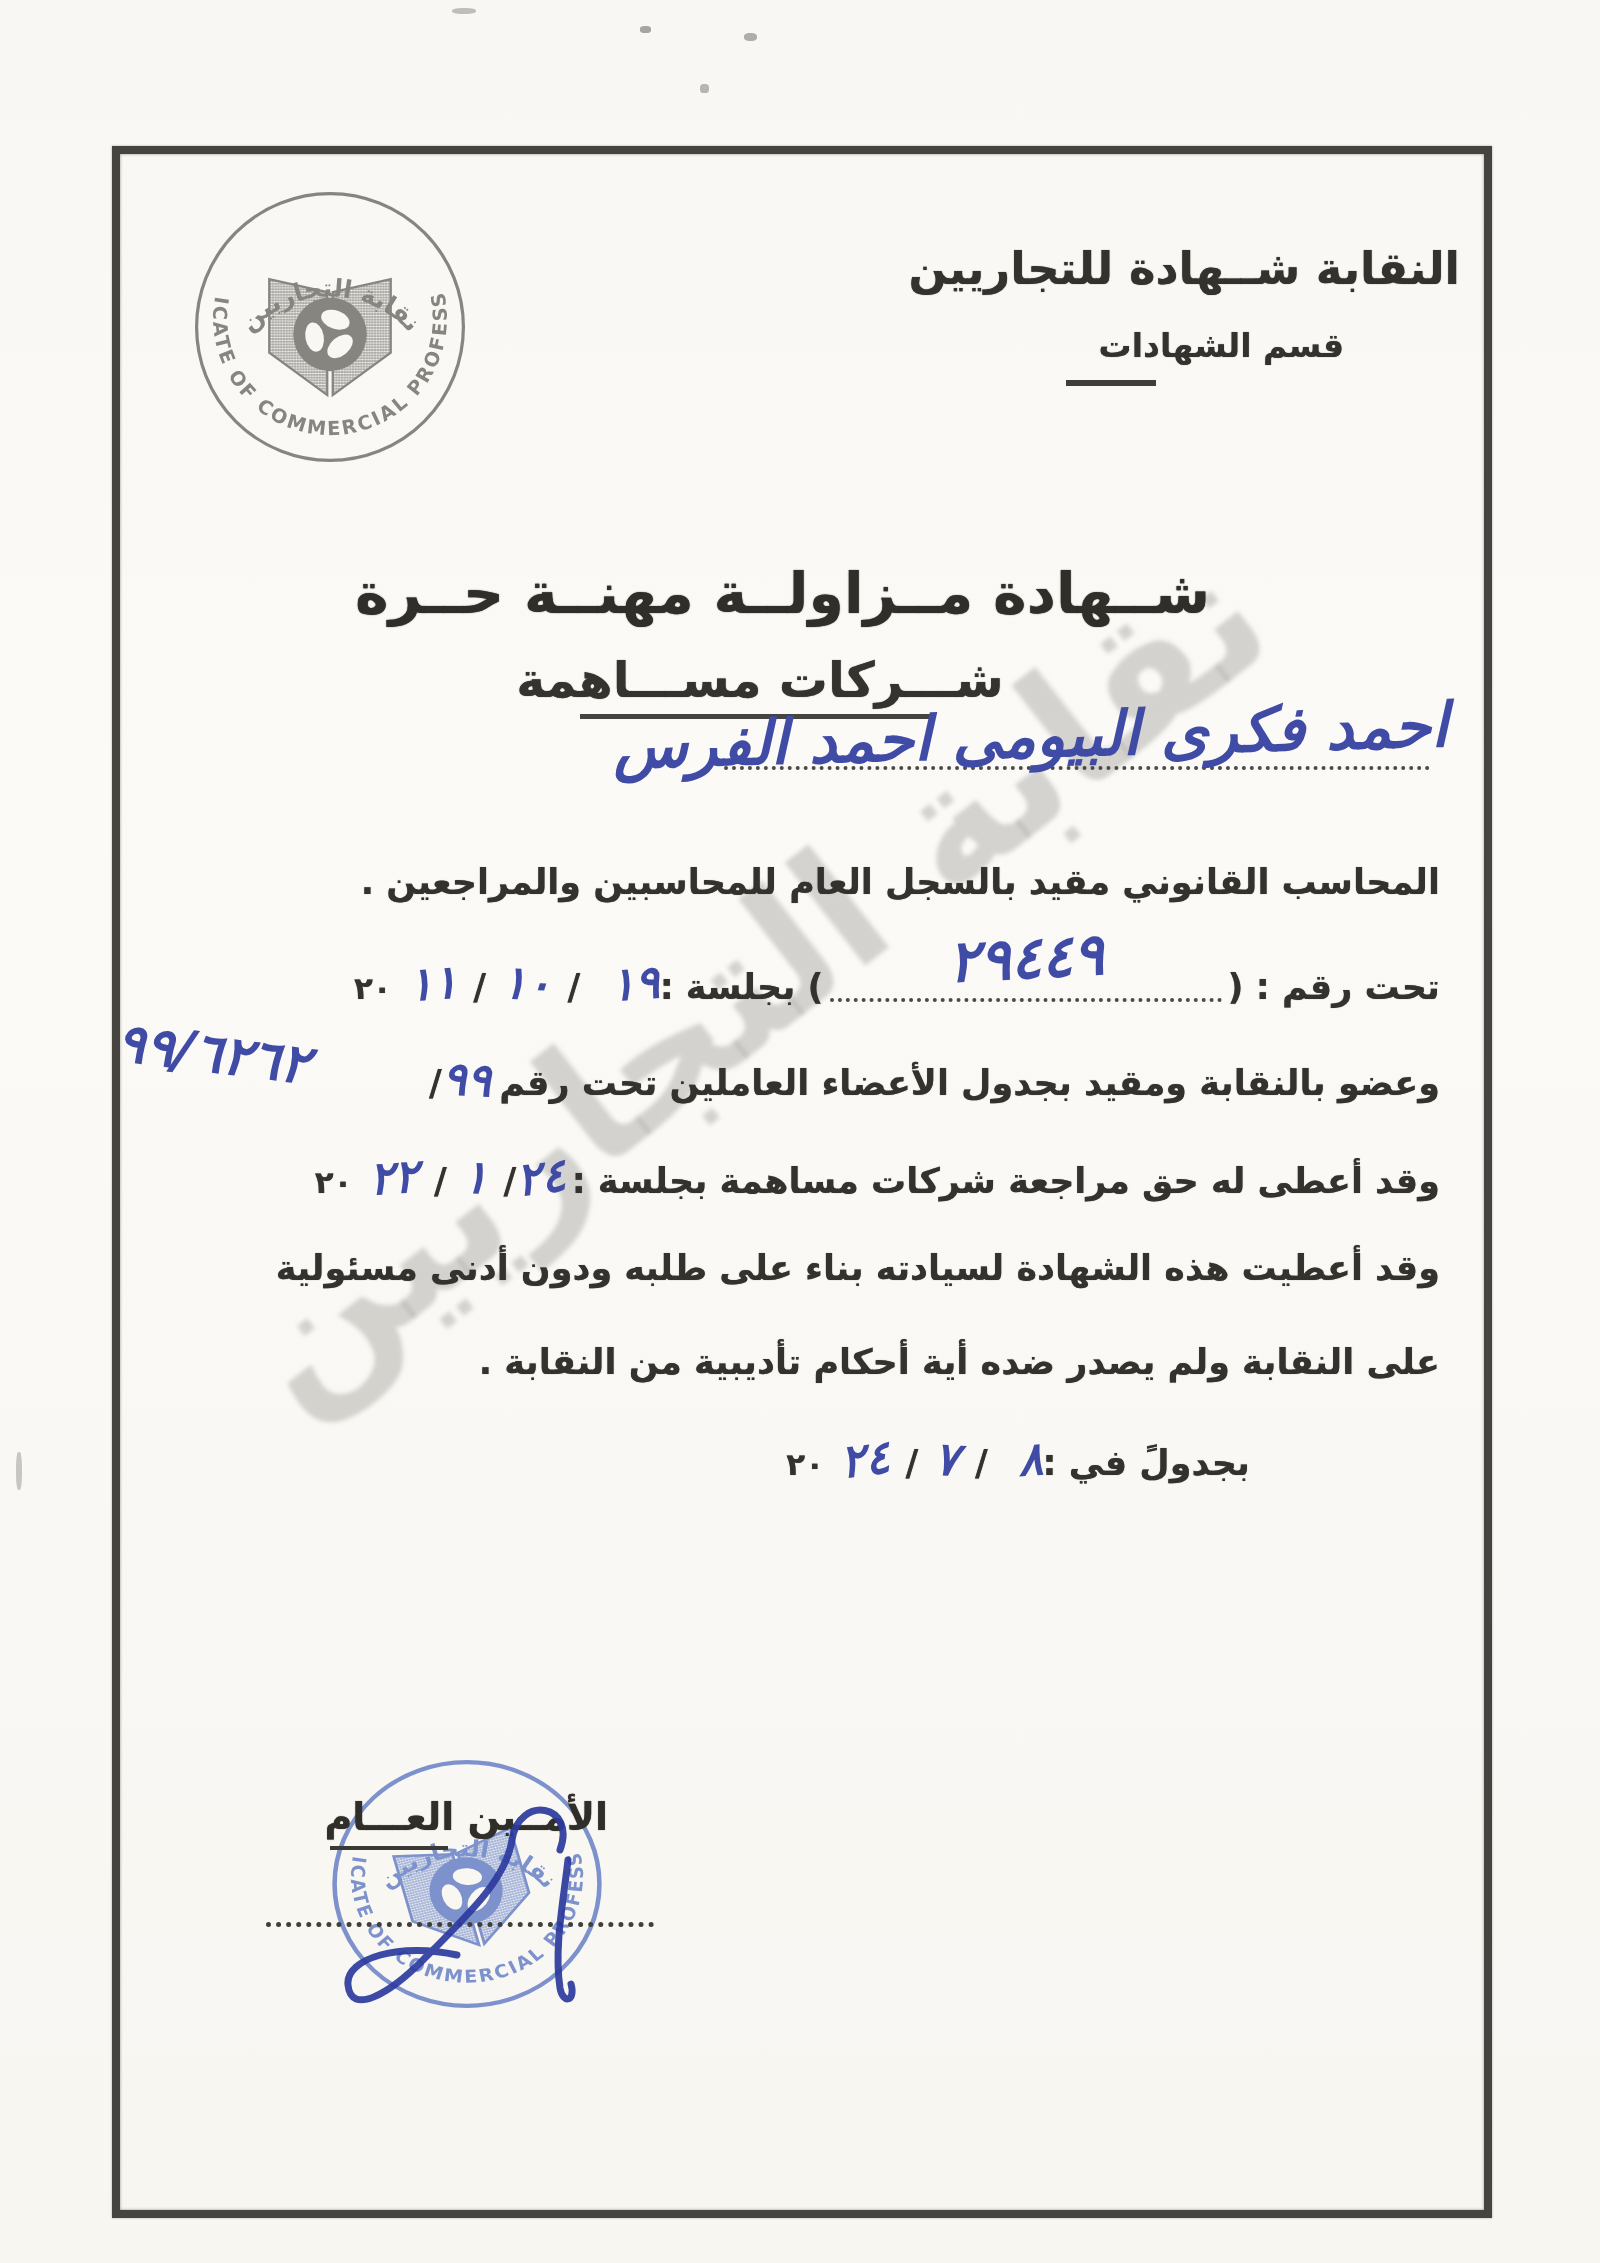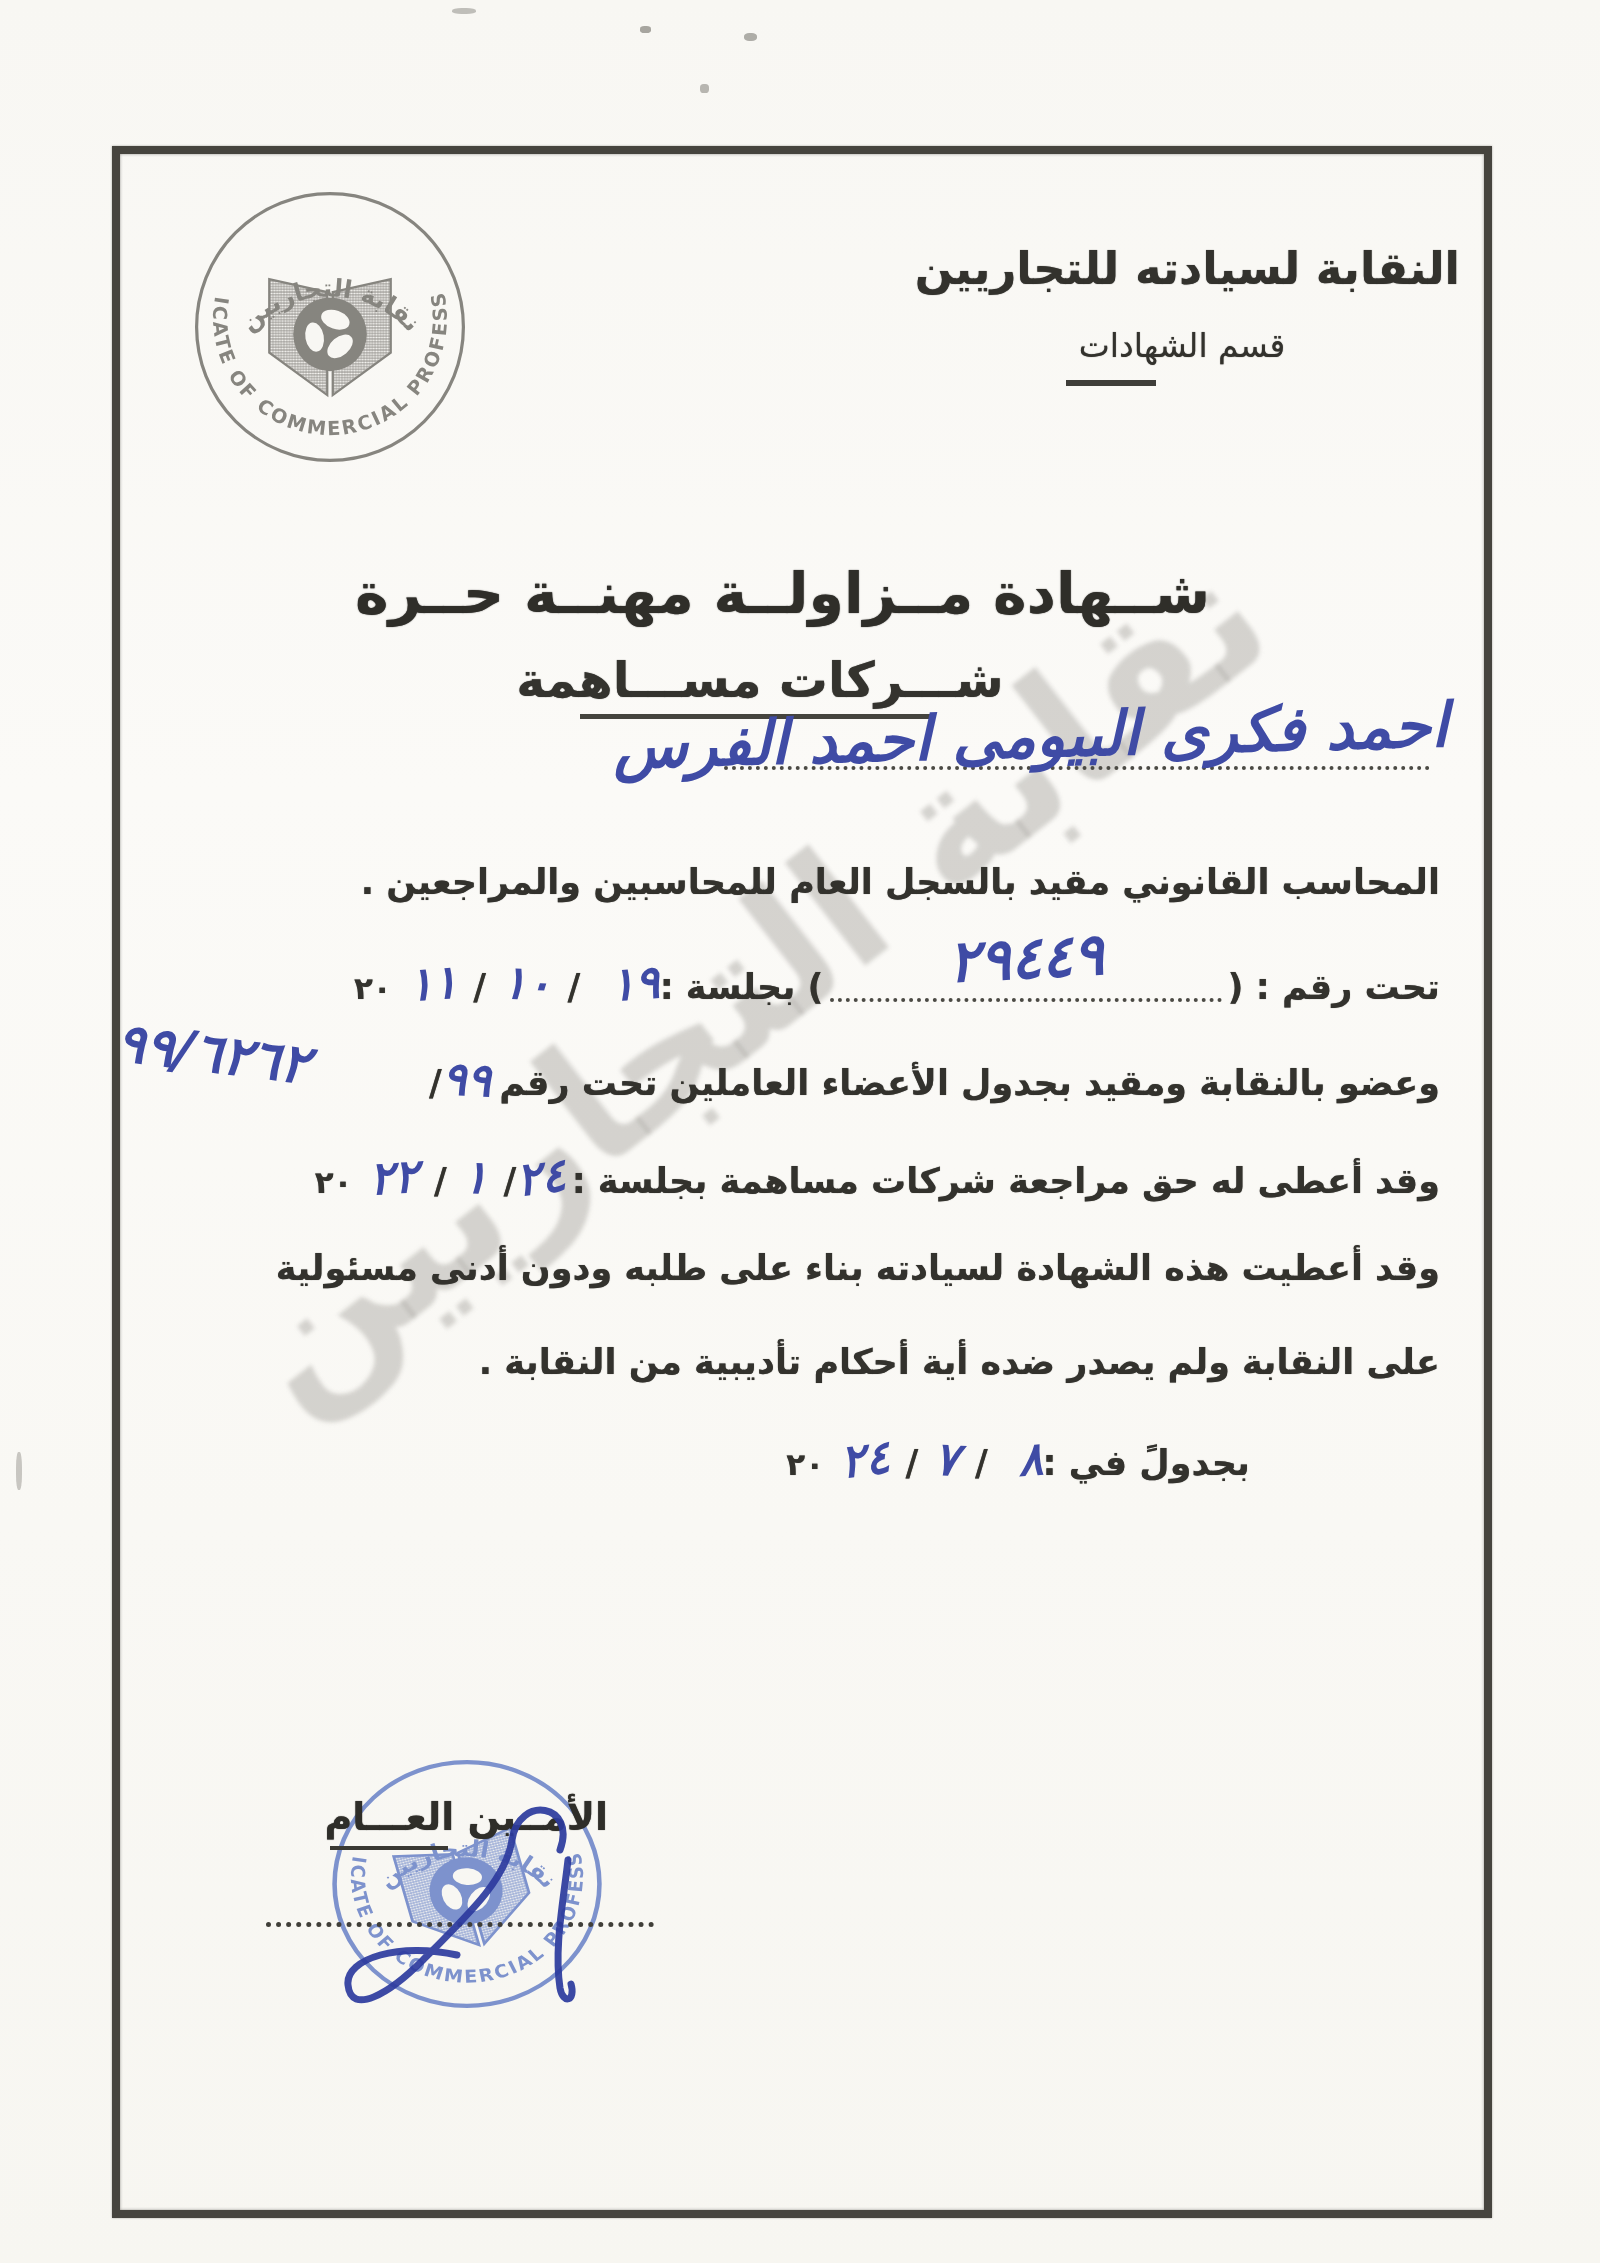--- a/index.html
+++ b/index.html
@@ -24,22 +24,22 @@
     filter:blur(2px);
     direction:rtl;white-space:nowrap;z-index:0;
   }
   
   .org-name{
     position:absolute;right:140px;top:242px;
     font-size:45px;font-weight:bold;color:#33322d;direction:rtl;
     text-shadow:0 0 1px rgba(45,44,40,.8);z-index:2;
   }
   .dept-name{
-    position:absolute;right:248px;top:326px;width:340px;text-align:center;
-    font-size:33px;font-weight:normal;color:#33322d;direction:rtl;
+    position:absolute;right:256px;top:326px;width:340px;text-align:right;
+    font-size:33px;font-weight:bold;color:#33322d;direction:rtl;
     text-shadow:0 0 1px rgba(45,44,40,.7);z-index:2;
   }
   .dept-underline{position:absolute;left:1066px;top:380px;width:90px;height:6px;background:#3f3e39;z-index:2;}
   
   .title-main{
     position:absolute;left:310px;top:560px;width:900px;
     font-size:57px;font-weight:bold;color:#2f2e29;direction:rtl;
     text-shadow:0 0 1.2px rgba(40,39,35,.9);z-index:2;white-space:nowrap;
   }
   .title-sub{
@@ -131,21 +131,21 @@
       <path d="M 3 -50 L 66 -64 L 66 16 L 3 62 Z" fill="url(#hatch-gray)" stroke="currentColor" stroke-width="2.5"></path>
       <circle cx="0" cy="-4" r="40" fill="currentColor"></circle>
       <g fill="#f8f7f3">
         <ellipse cx="0" cy="-21" rx="16" ry="10" transform="rotate(20 0 -4)"></ellipse>
         <ellipse cx="0" cy="-21" rx="16" ry="10" transform="rotate(140 0 -4)"></ellipse>
         <ellipse cx="0" cy="-21" rx="16" ry="10" transform="rotate(260 0 -4)"></ellipse>
       </g>
     </g>
   </svg>
 
-  <div class="org-name">النقابة لسيادته للتجاريين</div>
+  <div class="org-name">النقابة شــهادة للتجاريين</div>
   <div class="dept-name">قسم الشهادات</div>
   <div class="dept-underline"></div>
 
   <div class="title-main">شــهادة مــزاولــة مهنــة حــرة</div>
   <div class="title-sub">شـــركات مســـاهمة</div>
   <div class="title-underline"></div>
 
   <div class="line" style="top:756px">
     <span class="name-box">
       <span class="hw hw-name">احمد فكرى البيومى احمد الفرس</span>

